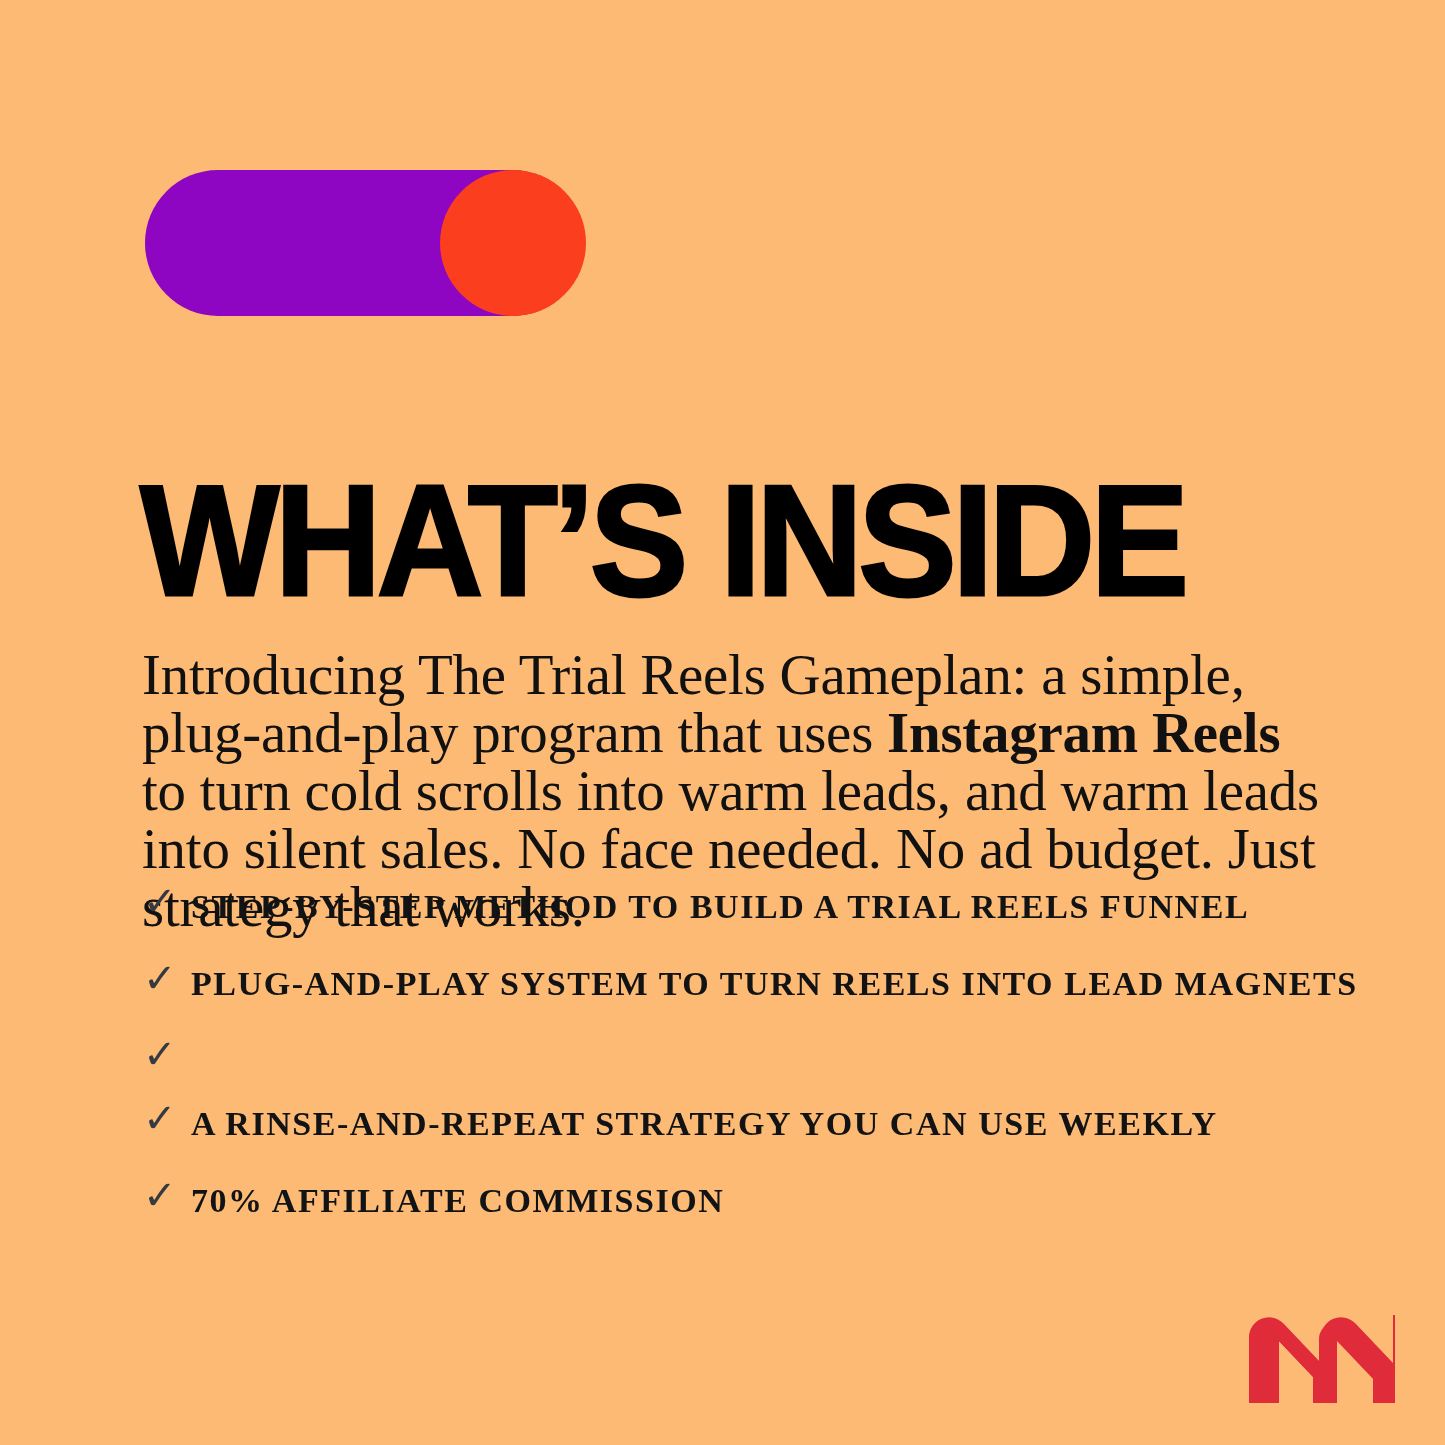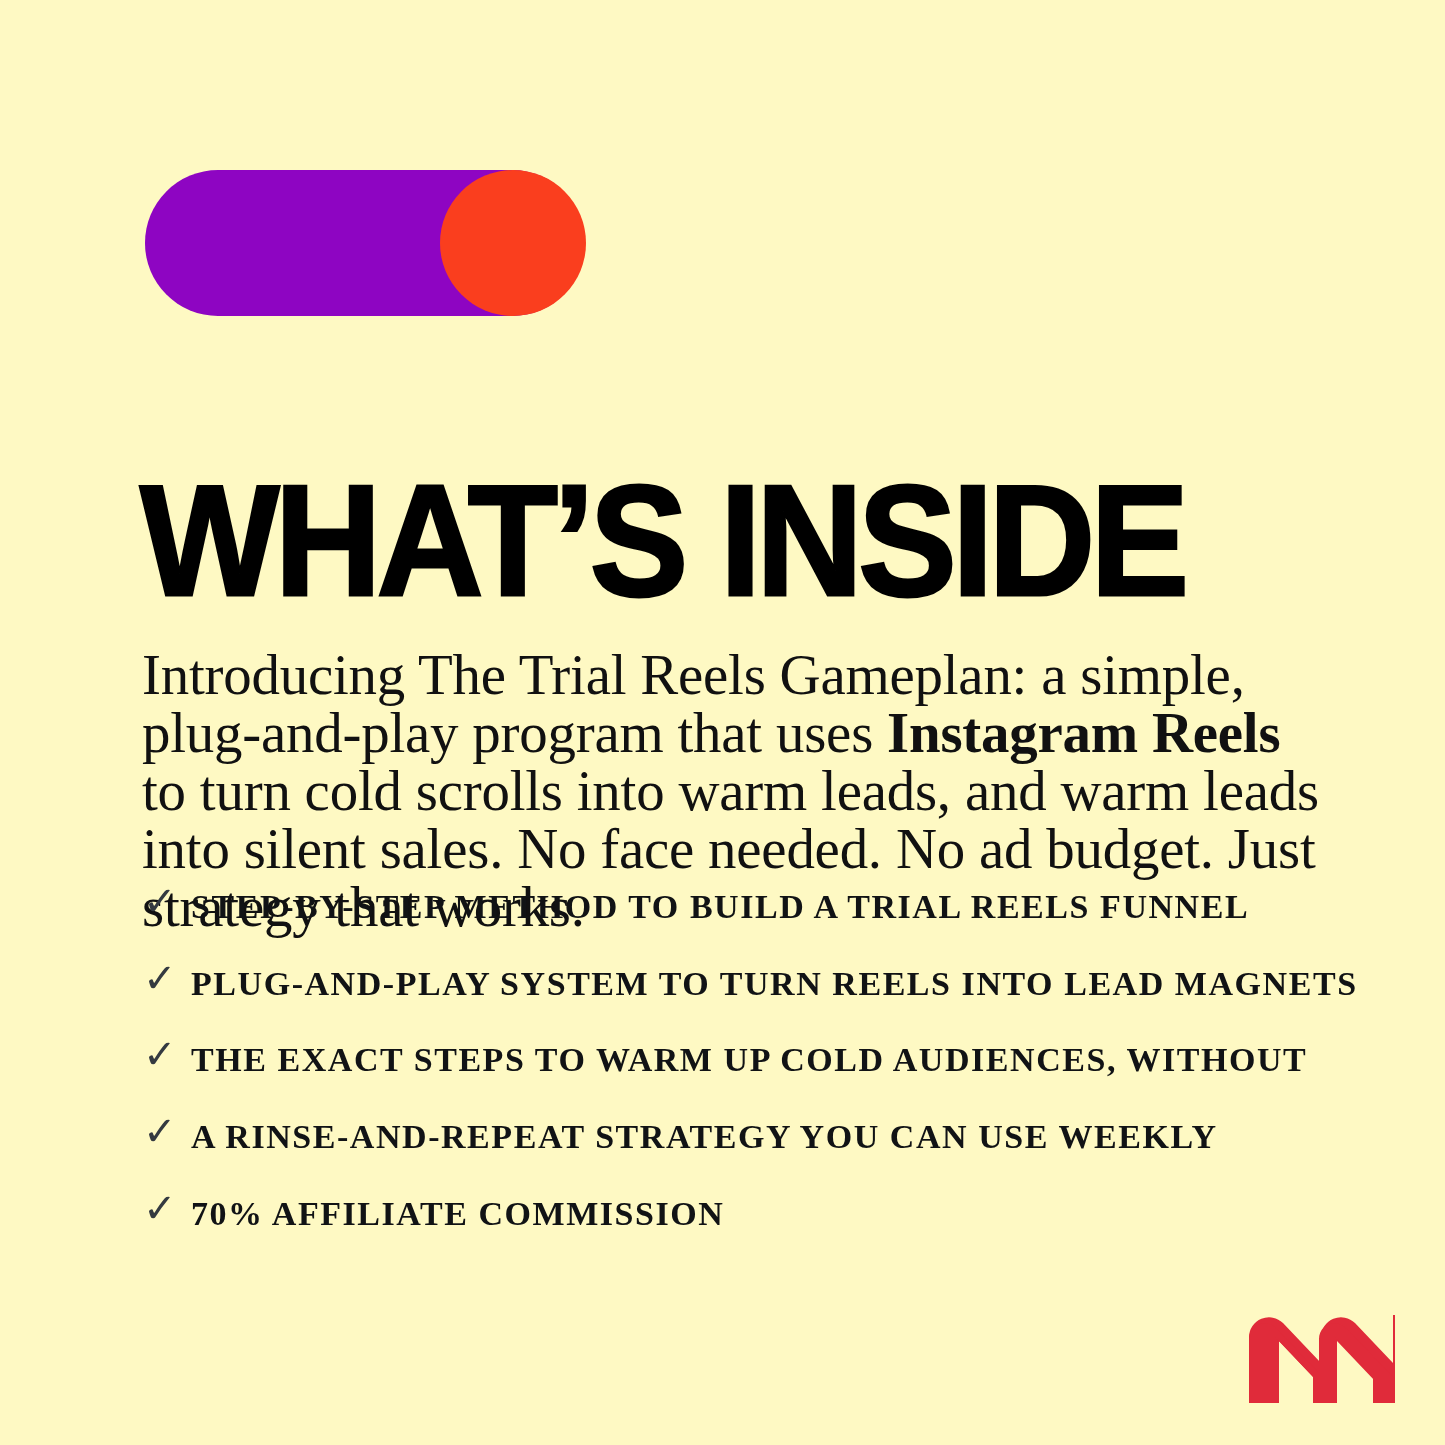--- a/index.html
+++ b/index.html
@@ -12,21 +12,21 @@
     background: #fdfdfd;
     font-family: "Liberation Sans", sans-serif;
     overflow: hidden;
     position: relative;
   }
 
   .canvas {
     position: relative;
     width: 1445px;
     height: 1445px;
-    background: #fef9c3;
+    background: #fdba74;
   }
 
   
   .toggle-mark {
     position: absolute;
     left: 145px;
     top: 170px;
     width: 440px;
     height: 146px;
   }
@@ -153,21 +153,21 @@
       <span class="check-text"><span>STEP-BY-STEP METHOD TO BUILD A TRIAL REELS FUNNEL</span></span>
     </li>
 
     <li class="check-item">
       <span class="check-icon">✓</span>
       <span class="check-text"><span>PLUG-AND-PLAY SYSTEM TO TURN REELS INTO LEAD MAGNETS</span></span>
     </li>
 
     <li class="check-item">
       <span class="check-icon">✓</span>
-      <span class="check-text"><span>THE EXACT STEPS TO WARM UP COLD AUDIENCES, WITHOUT</span></span>
+      <span class="check-text"></span>
     </li>
 
     <li class="check-item">
       <span class="check-icon">✓</span>
       <span class="check-text"><span>A RINSE-AND-REPEAT STRATEGY YOU CAN USE WEEKLY</span></span>
     </li>
 
     <li class="check-item">
       <span class="check-icon">✓</span>
       <span class="check-text"><span>70% AFFILIATE COMMISSION</span></span>

